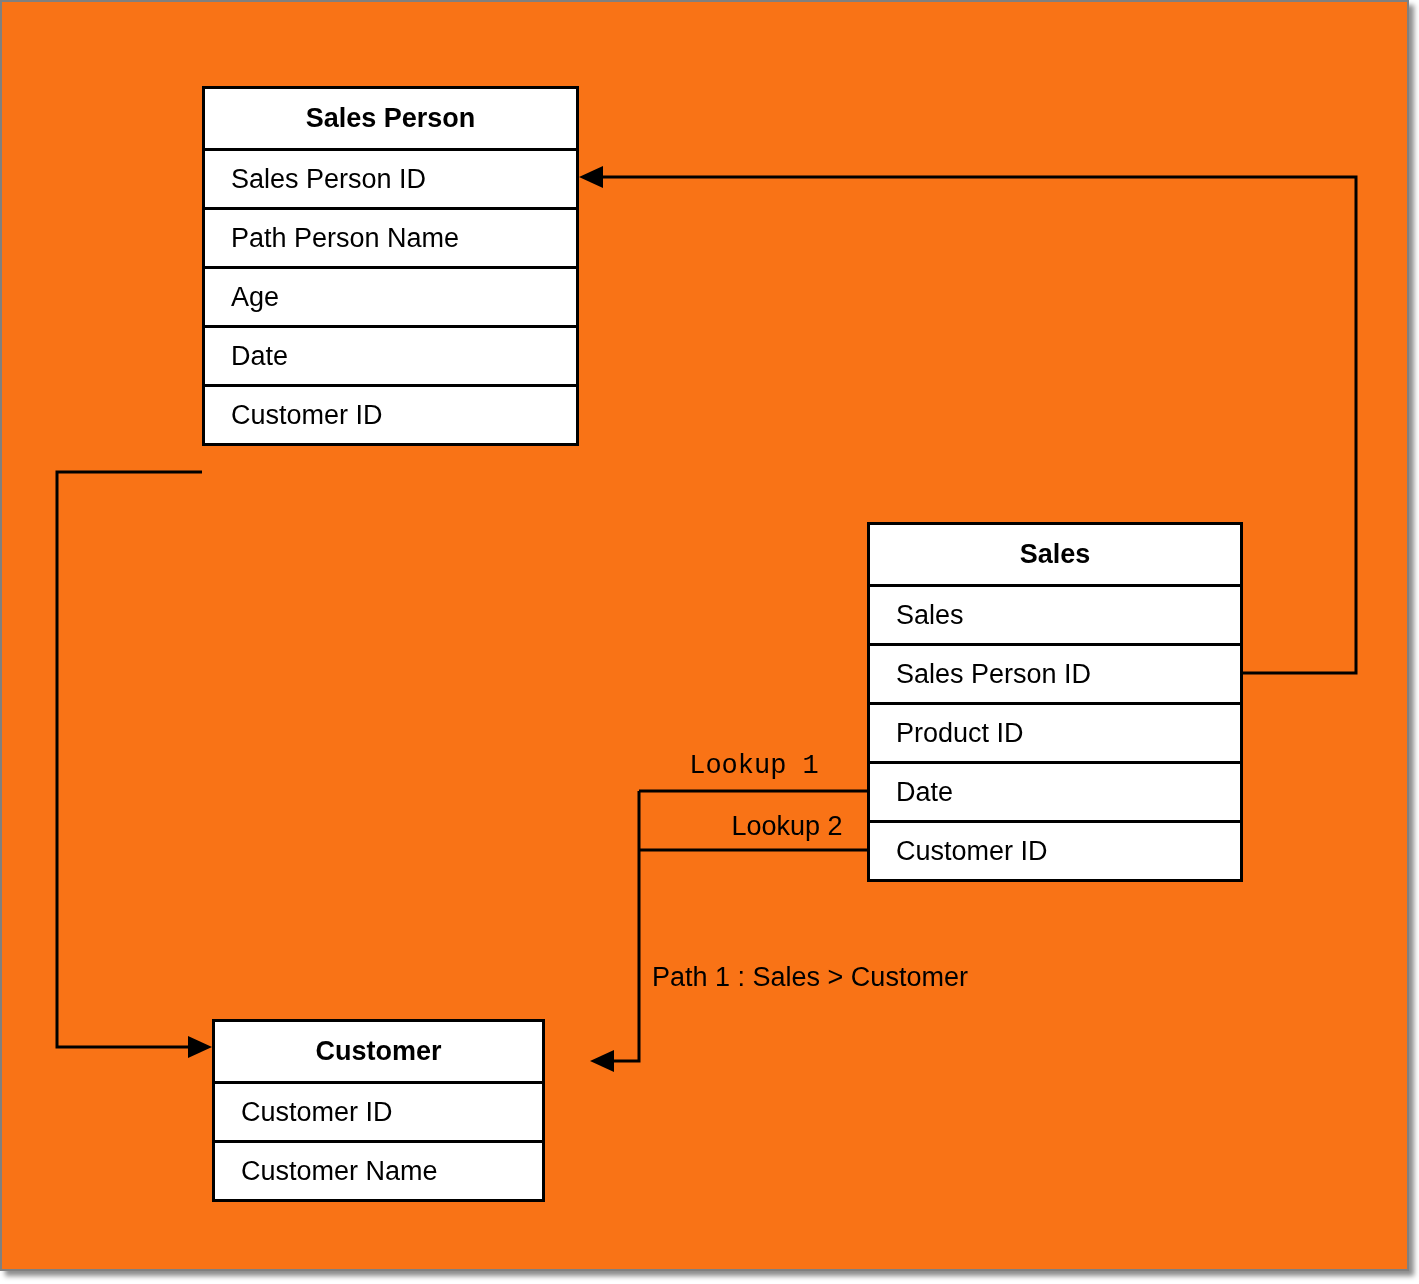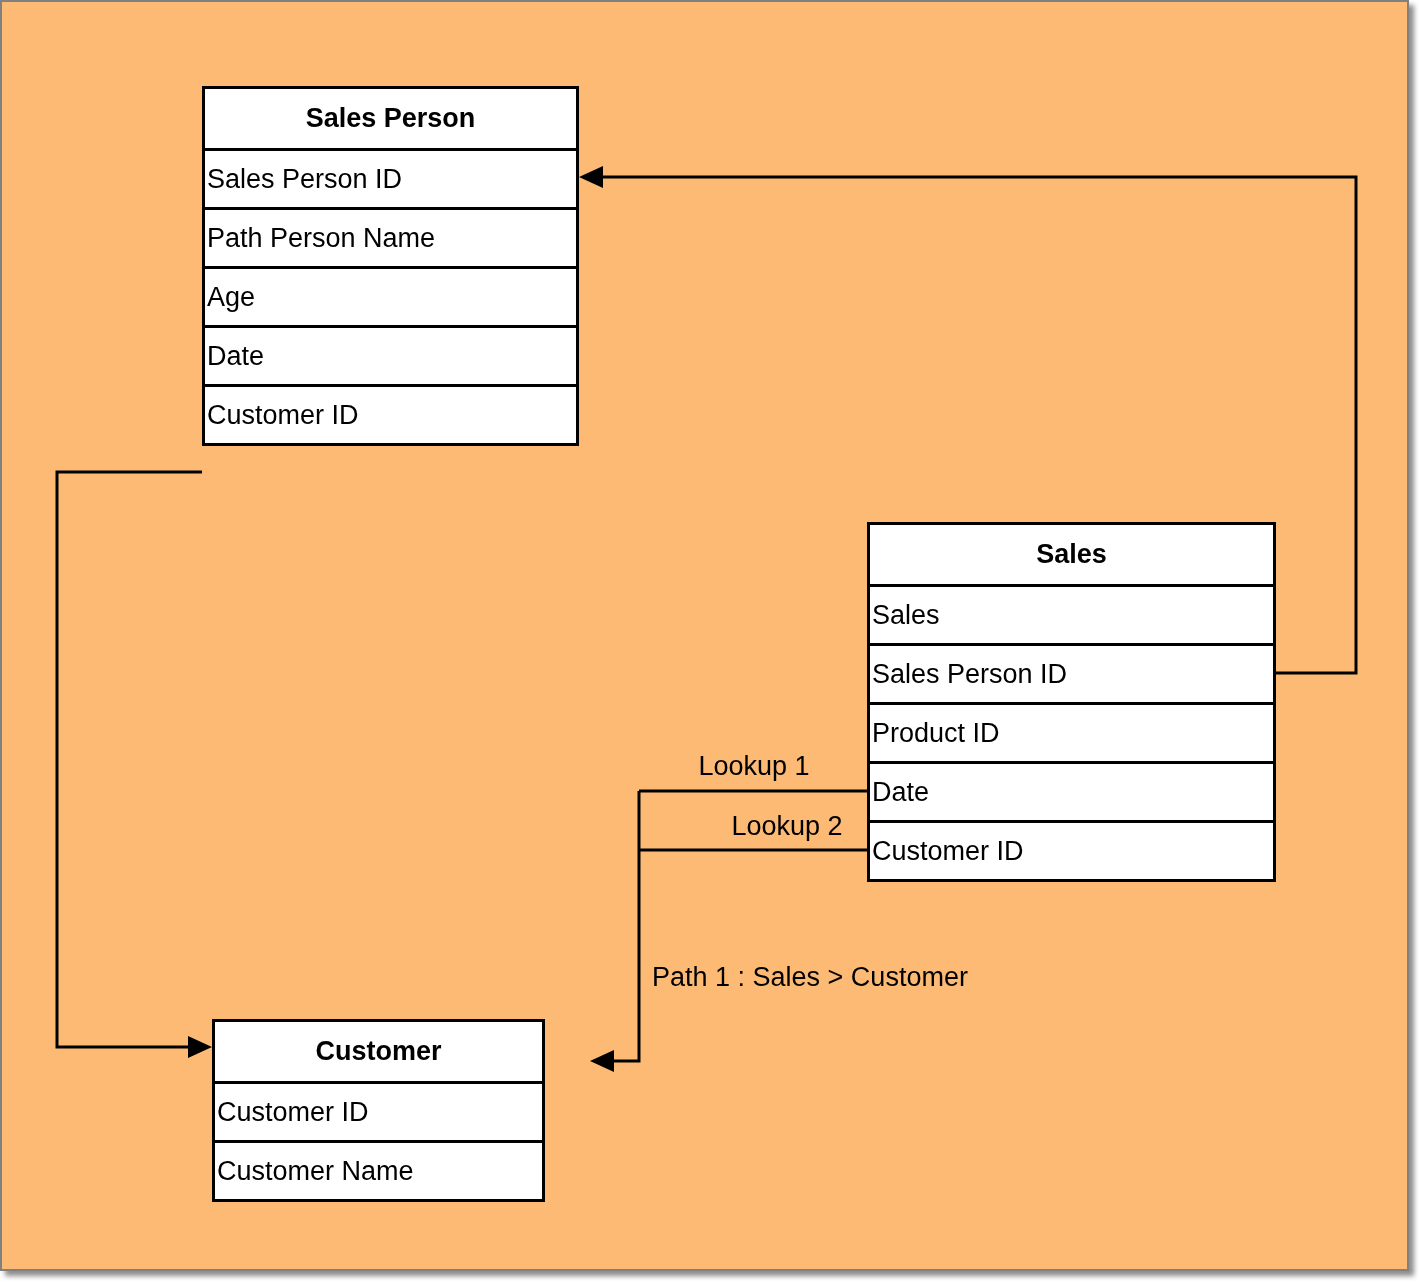--- a/index.html
+++ b/index.html
@@ -10,21 +10,21 @@
     background: #ffffff;
     font-family: "Liberation Sans", sans-serif;
   }
   #canvas {
     position: absolute;
     left: 0;
     top: 0;
     width: 1409px;
     height: 1271px;
     box-sizing: border-box;
-    background: #fdba74;
+    background: #f97316;
     border: 2px solid #808080;
     box-shadow: 5px 5px 5px rgba(0,0,0,0.45);
     overflow: hidden;
   }
   #wires {
     position: absolute;
     left: 0;
     top: 0;
     width: 1419px;
     height: 1284px;
@@ -45,39 +45,39 @@
     font-size: 27px;
     font-weight: bold;
     color: #000000;
   }
   .tbl-row {
     height: 59px;
     box-sizing: border-box;
     border-top: 3px solid #000000;
     display: flex;
     align-items: center;
-    padding-left: 2px;
+    padding-left: 26px;
     font-size: 27px;
     color: #000000;
     background: #ffffff;
   }
   .wire-label {
     position: absolute;
     font-size: 27px;
     color: #000000;
     white-space: nowrap;
   }
   .centered {
     transform: translateX(-50%);
   }
   #tbl-sales-person { left: 200px; top: 84px;  width: 377px; }
-  #tbl-sales        { left: 865px; top: 520px; width: 409px; }
+  #tbl-sales        { left: 865px; top: 520px; width: 376px; }
   #tbl-customer     { left: 210px; top: 1017px; width: 333px; }
   #label-path2   { left: 1000px; top: 137px; }
-  #label-lookup1 { left: 752px;  top: 749px; }
+  #label-lookup1 { left: 752px;  top: 749px; font-family: Liberation Mono, monospace; }
   #label-lookup2 { left: 752px;  top: 809px; margin-left: 33px; }
   #label-path1   { left: 650px;  top: 960px; text-align: center; }
 </style>
 </head>
 <body>
 
 <div id="canvas">
 
   <svg id="wires" viewBox="0 0 1419 1284" xmlns="http://www.w3.org/2000/svg">
 

